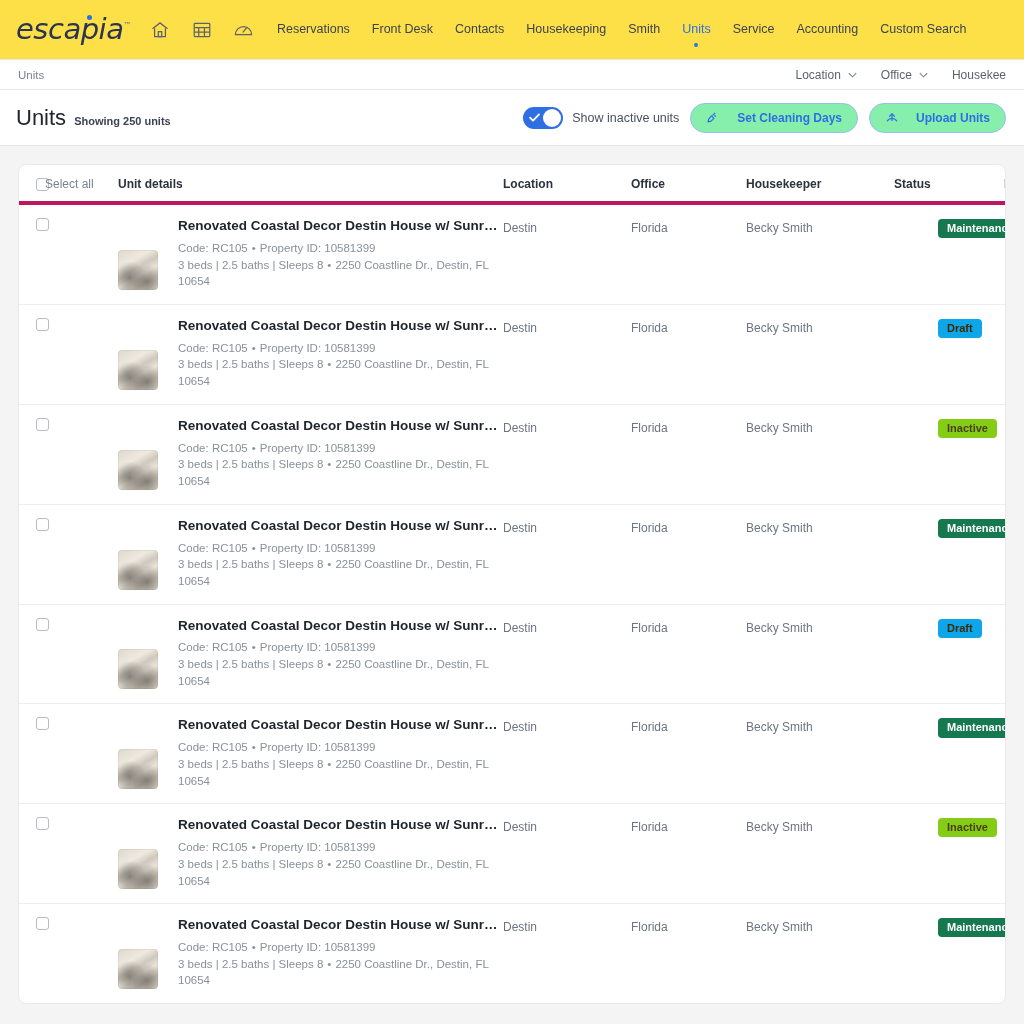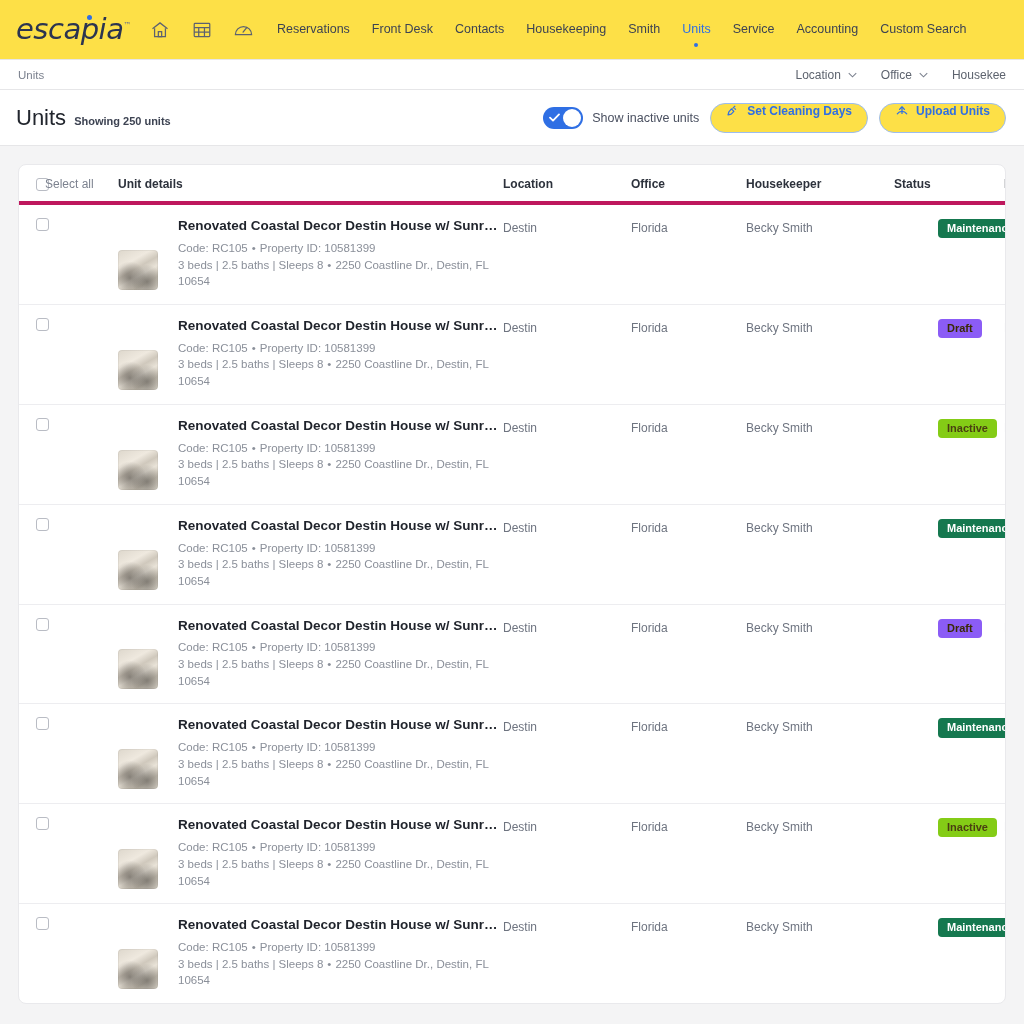--- a/index.html
+++ b/index.html
@@ -79,22 +79,22 @@
   .toggle {
     width: 40px; height: 22px; border-radius: 11px; background: #2f6fe4;
     position: relative; cursor: pointer; display: flex; align-items: center;
   }
   .toggle .knob { position: absolute; right: 2px; width: 18px; height: 18px; border-radius: 50%; background: #fff; }
   .toggle .tick { position: absolute; left: 6px; top: 6px; }
   .toggle-label { font-size: 12.5px; color: #4a5060; white-space: nowrap; }
 
   .pill-btn {
     height: 30px; border-radius: 16px; border: 1px solid #9cbdf0;
-    background: #fde047; color: #2f6fe4; font-size: 12px; font-weight: 600;
-    display: flex; gap: 7px; padding: 0 15px;
+    background: #86efac; color: #2f6fe4; font-size: 12px; font-weight: 600;
+    display: flex; align-items: center; gap: 17px; padding: 0 15px;
     cursor: pointer; white-space: nowrap;
   }
 
   
   .card {
     margin: 18px 18px 0 18px;
     background: #ffffff; border: 1px solid #e9e9ec;
     border-radius: 8px; overflow: hidden;
     height: 840px;
   }
@@ -139,21 +139,21 @@
   .unit-meta { font-size: 11.5px; color: #8a8f99; line-height: 1.45; }
   .unit-meta .sep { padding: 0 4px; }
 
   .cell-txt { font-size: 12px; color: #6e7480; }
 
   .badge {
     display: inline-block; font-size: 11px; font-weight: 700;
     padding: 3px 9px 4px 9px; border-radius: 4px; line-height: 1.1; margin-left: 44px;
   }
   .badge.maintenance { background: #15784f; color: #ffffff; }
-  .badge.draft { background: #8b5cf6; color: #3a2a05; }
+  .badge.draft { background: #0ea5e9; color: #3a2a05; }
   .badge.inactive { background: #84cc16; color: #4a3f12; }
 
   .m-txt { font-size: 12px; color: #6e7480; }
 </style>
 </head>
 <body>
 
 <div class="topbar">
   <div class="logo">
     <span>escapia</span><span class="tm">™</span>

